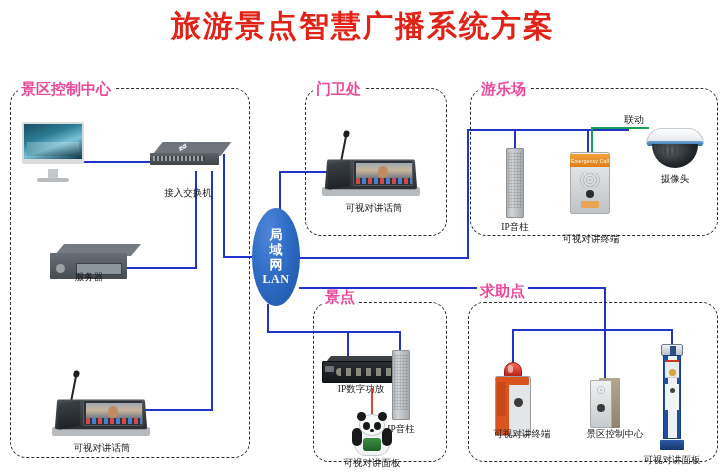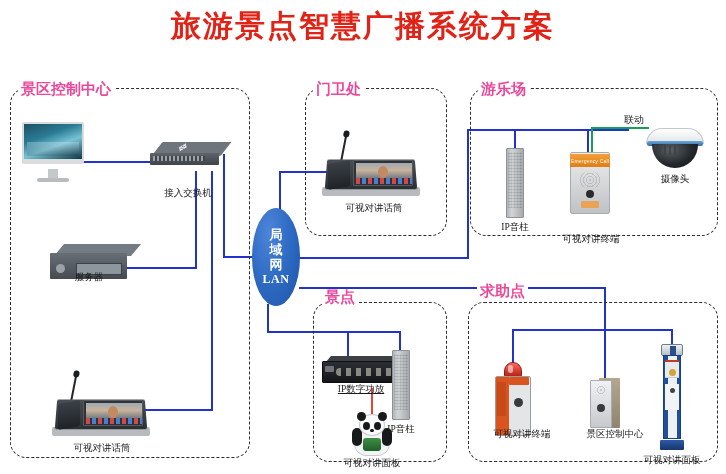--- a/index.html
+++ b/index.html
@@ -498,21 +498,21 @@
 
   <div class="zone" style="left:313px; top:302px; width:134px; height:160px;"></div>
   <div class="zone-title" style="left:322px; top:290px;">景点</div>
 
   <div class="dev amp" style="left:322px; top:356px;">
     <div class="top"></div>
     <div class="face"></div>
     <div class="brand"></div>
     <div class="knobs"></div>
   </div>
-  <div class="cap" style="left:320px; top:384px; width:82px;text-decoration:underline;">IP数字功放</div>
+  <div class="cap" style="left:320px; top:384px; width:82px;">IP数字功放</div>
 
   <div class="dev col" style="left:392px; top:350px;">
     <div class="body"></div>
     <div class="grille"></div>
   </div>
   <div class="cap" style="left:370px; top:424px; width:62px;">IP音柱</div>
 
   <div class="dev panda" style="left:350px; top:412px;">
     <div class="body"></div>
     <div class="arm l"></div>

